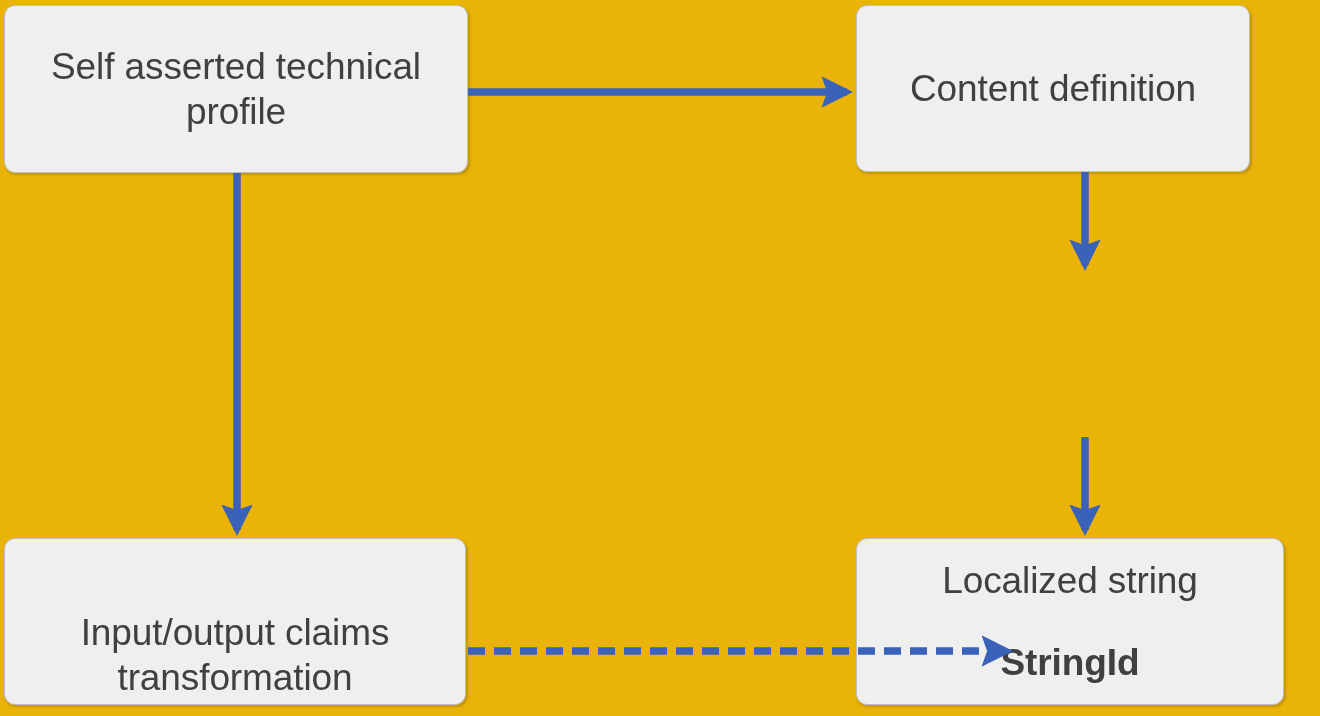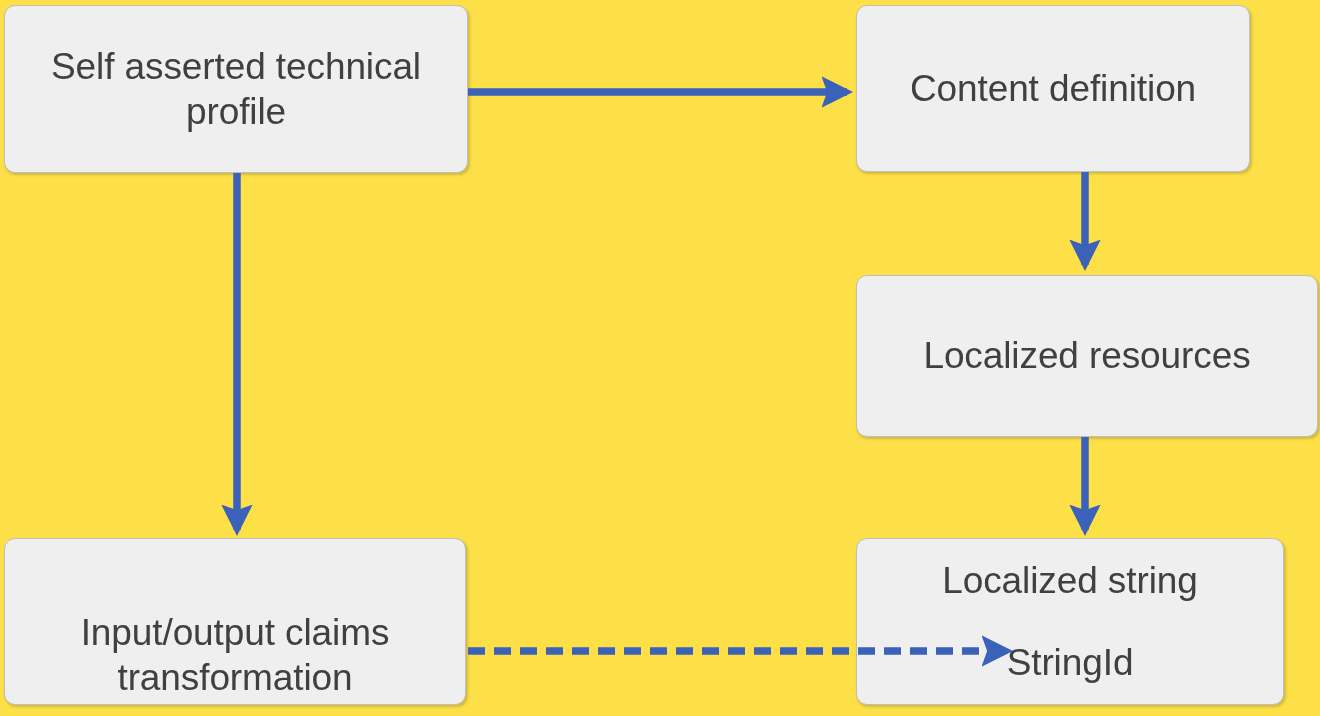--- a/index.html
+++ b/index.html
@@ -8,21 +8,21 @@
     padding: 0;
     background: #ffffff;
   }
   body {
     font-family: "Liberation Sans", sans-serif;
   }
   #diagram-canvas {
     position: relative;
     width: 1320px;
     height: 716px;
-    background: #fde047;
+    background: #eab308;
     overflow: hidden;
   }
   .node-box {
     position: absolute;
     box-sizing: border-box;
     background: #efeff0;
     border: 1px solid #bfbfbf;
     border-radius: 11px;
     box-shadow: 1.5px 2px 2.5px rgba(0,0,0,0.17);
     display: flex;
@@ -35,21 +35,21 @@
     font-weight: 400;
     letter-spacing: -0.1px;
     padding: 4px 18px;
     z-index: 1;
   }
   .node-label {
     display: block;
     width: 100%;
   }
   .node-label .line-strong {
-    font-weight: 400;
+    font-weight: 700;
     display: block;
     margin-top: 36px;
   }
   
   #box-self-asserted-technical-profile {
     left: 4px;  top: 5px;   width: 464px; height: 168px;
   }
   #box-content-definition {
     left: 856px; top: 5px;   width: 394px; height: 167px;
   }
@@ -82,23 +82,20 @@
 <div id="diagram-canvas">
 
   <div class="node-box" id="box-self-asserted-technical-profile">
     <span class="node-label">Self asserted technical profile</span>
   </div>
 
   <div class="node-box" id="box-content-definition">
     <span class="node-label">Content definition</span>
   </div>
 
-  <div class="node-box" id="box-localized-resources">
-    <span class="node-label">Localized resources</span>
-  </div>
 
   <div class="node-box" id="box-input-output-claims-transformation">
     <span class="node-label">Input/output claims transformation</span>
   </div>
 
   <div class="node-box" id="box-localized-string">
     <span class="node-label">
       <span>Localized string</span>
       <span class="line-strong">StringId</span>
     </span>

